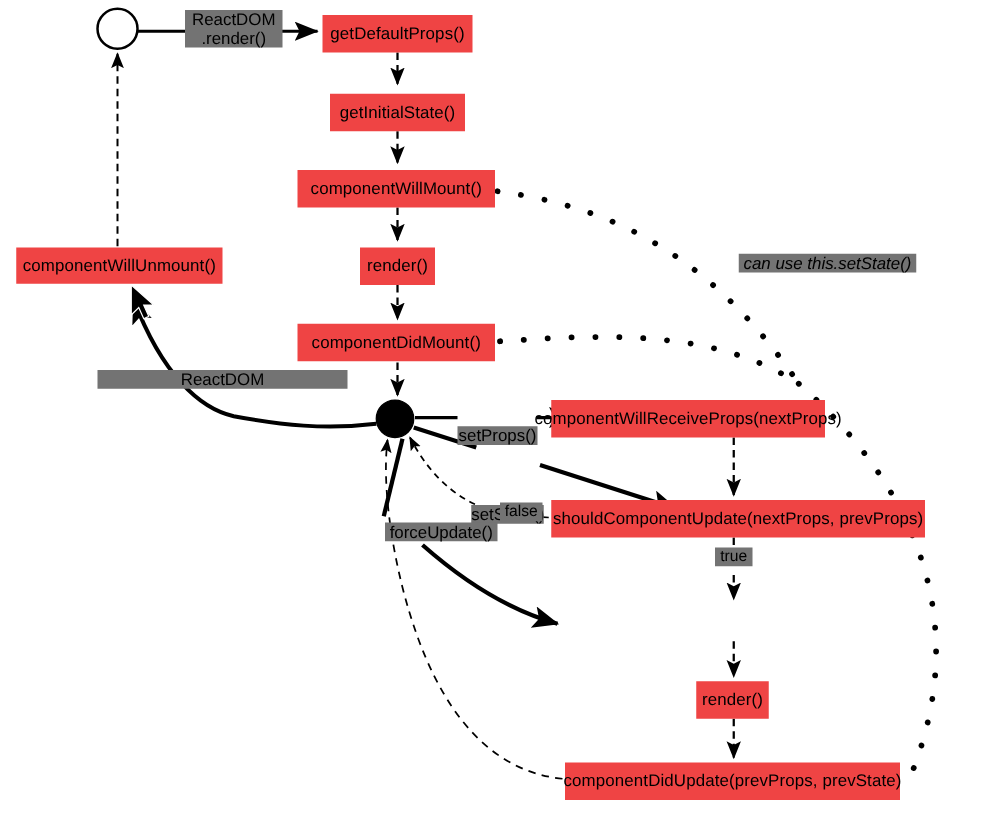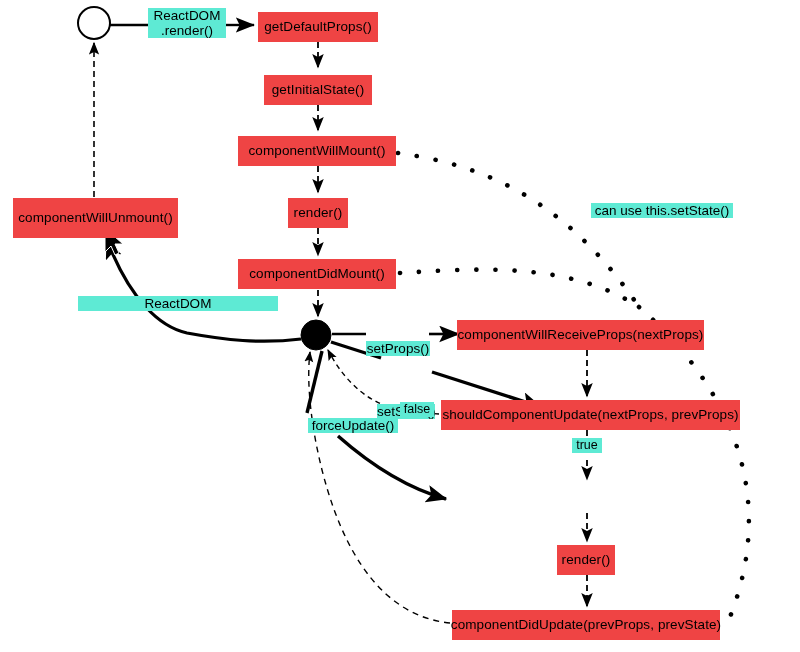--- a/index.html
+++ b/index.html
@@ -35,21 +35,21 @@
     letter-spacing: 0.1px;
     white-space: nowrap;
   }
   .edge-label {
     position: absolute;
     color: #000000;
     font-size: 13.5px;
     line-height: 15px;
     white-space: nowrap;
     text-align: center;
-    background: #5eead4;
+    background: #737373;
   }
   .edge-label.small {
     font-size: 12.5px;
   }
 </style>
 </head>
 <body>
 
 <div id="diagram-root">
 
@@ -128,25 +128,25 @@
   </div>
 
   <div class="node-box" style="left:288px; top:198px; width:60px; height:30px;">
     <span>render()</span>
   </div>
 
   <div class="node-box" style="left:238px; top:259px; width:158px; height:30px;">
     <span>componentDidMount()</span>
   </div>
 
-  <div class="node-box" style="left:13px; top:198px; width:165px; height:40px;">
+  <div class="node-box" style="left:13px; top:198px; width:165px; height:29px;">
     <span>componentWillUnmount()</span>
   </div>
 
-  <div class="node-box" style="left:457px; top:320px; width:247px; height:30px;">
+  <div class="node-box" style="left:441px; top:320px; width:219px; height:30px;">
     <span>componentWillReceiveProps(nextProps)</span>
   </div>
 
   <div class="node-box" style="left:441px; top:400px; width:299px; height:30px;">
     <span>shouldComponentUpdate(nextProps, prevProps)</span>
   </div>
 
 
   <div class="node-box" style="left:557px; top:545px; width:58px; height:30px;">
     <span>render()</span>
@@ -178,17 +178,17 @@
   </div>
 
   <div class="edge-label small" style="left:400px; top:402px; width:34px;">
     <div>false</div>
   </div>
 
   <div class="edge-label small" style="left:572px; top:438px; width:30px;">
     <div>true</div>
   </div>
 
-  <div class="edge-label" style="left:591px; top:203px; width:142px;">
+  <div class="edge-label" style="left:591px; top:203px; width:142px;font-style:italic;">
     <div>can use this.setState()</div>
   </div>
 
 </div>
 
 </body></html>

